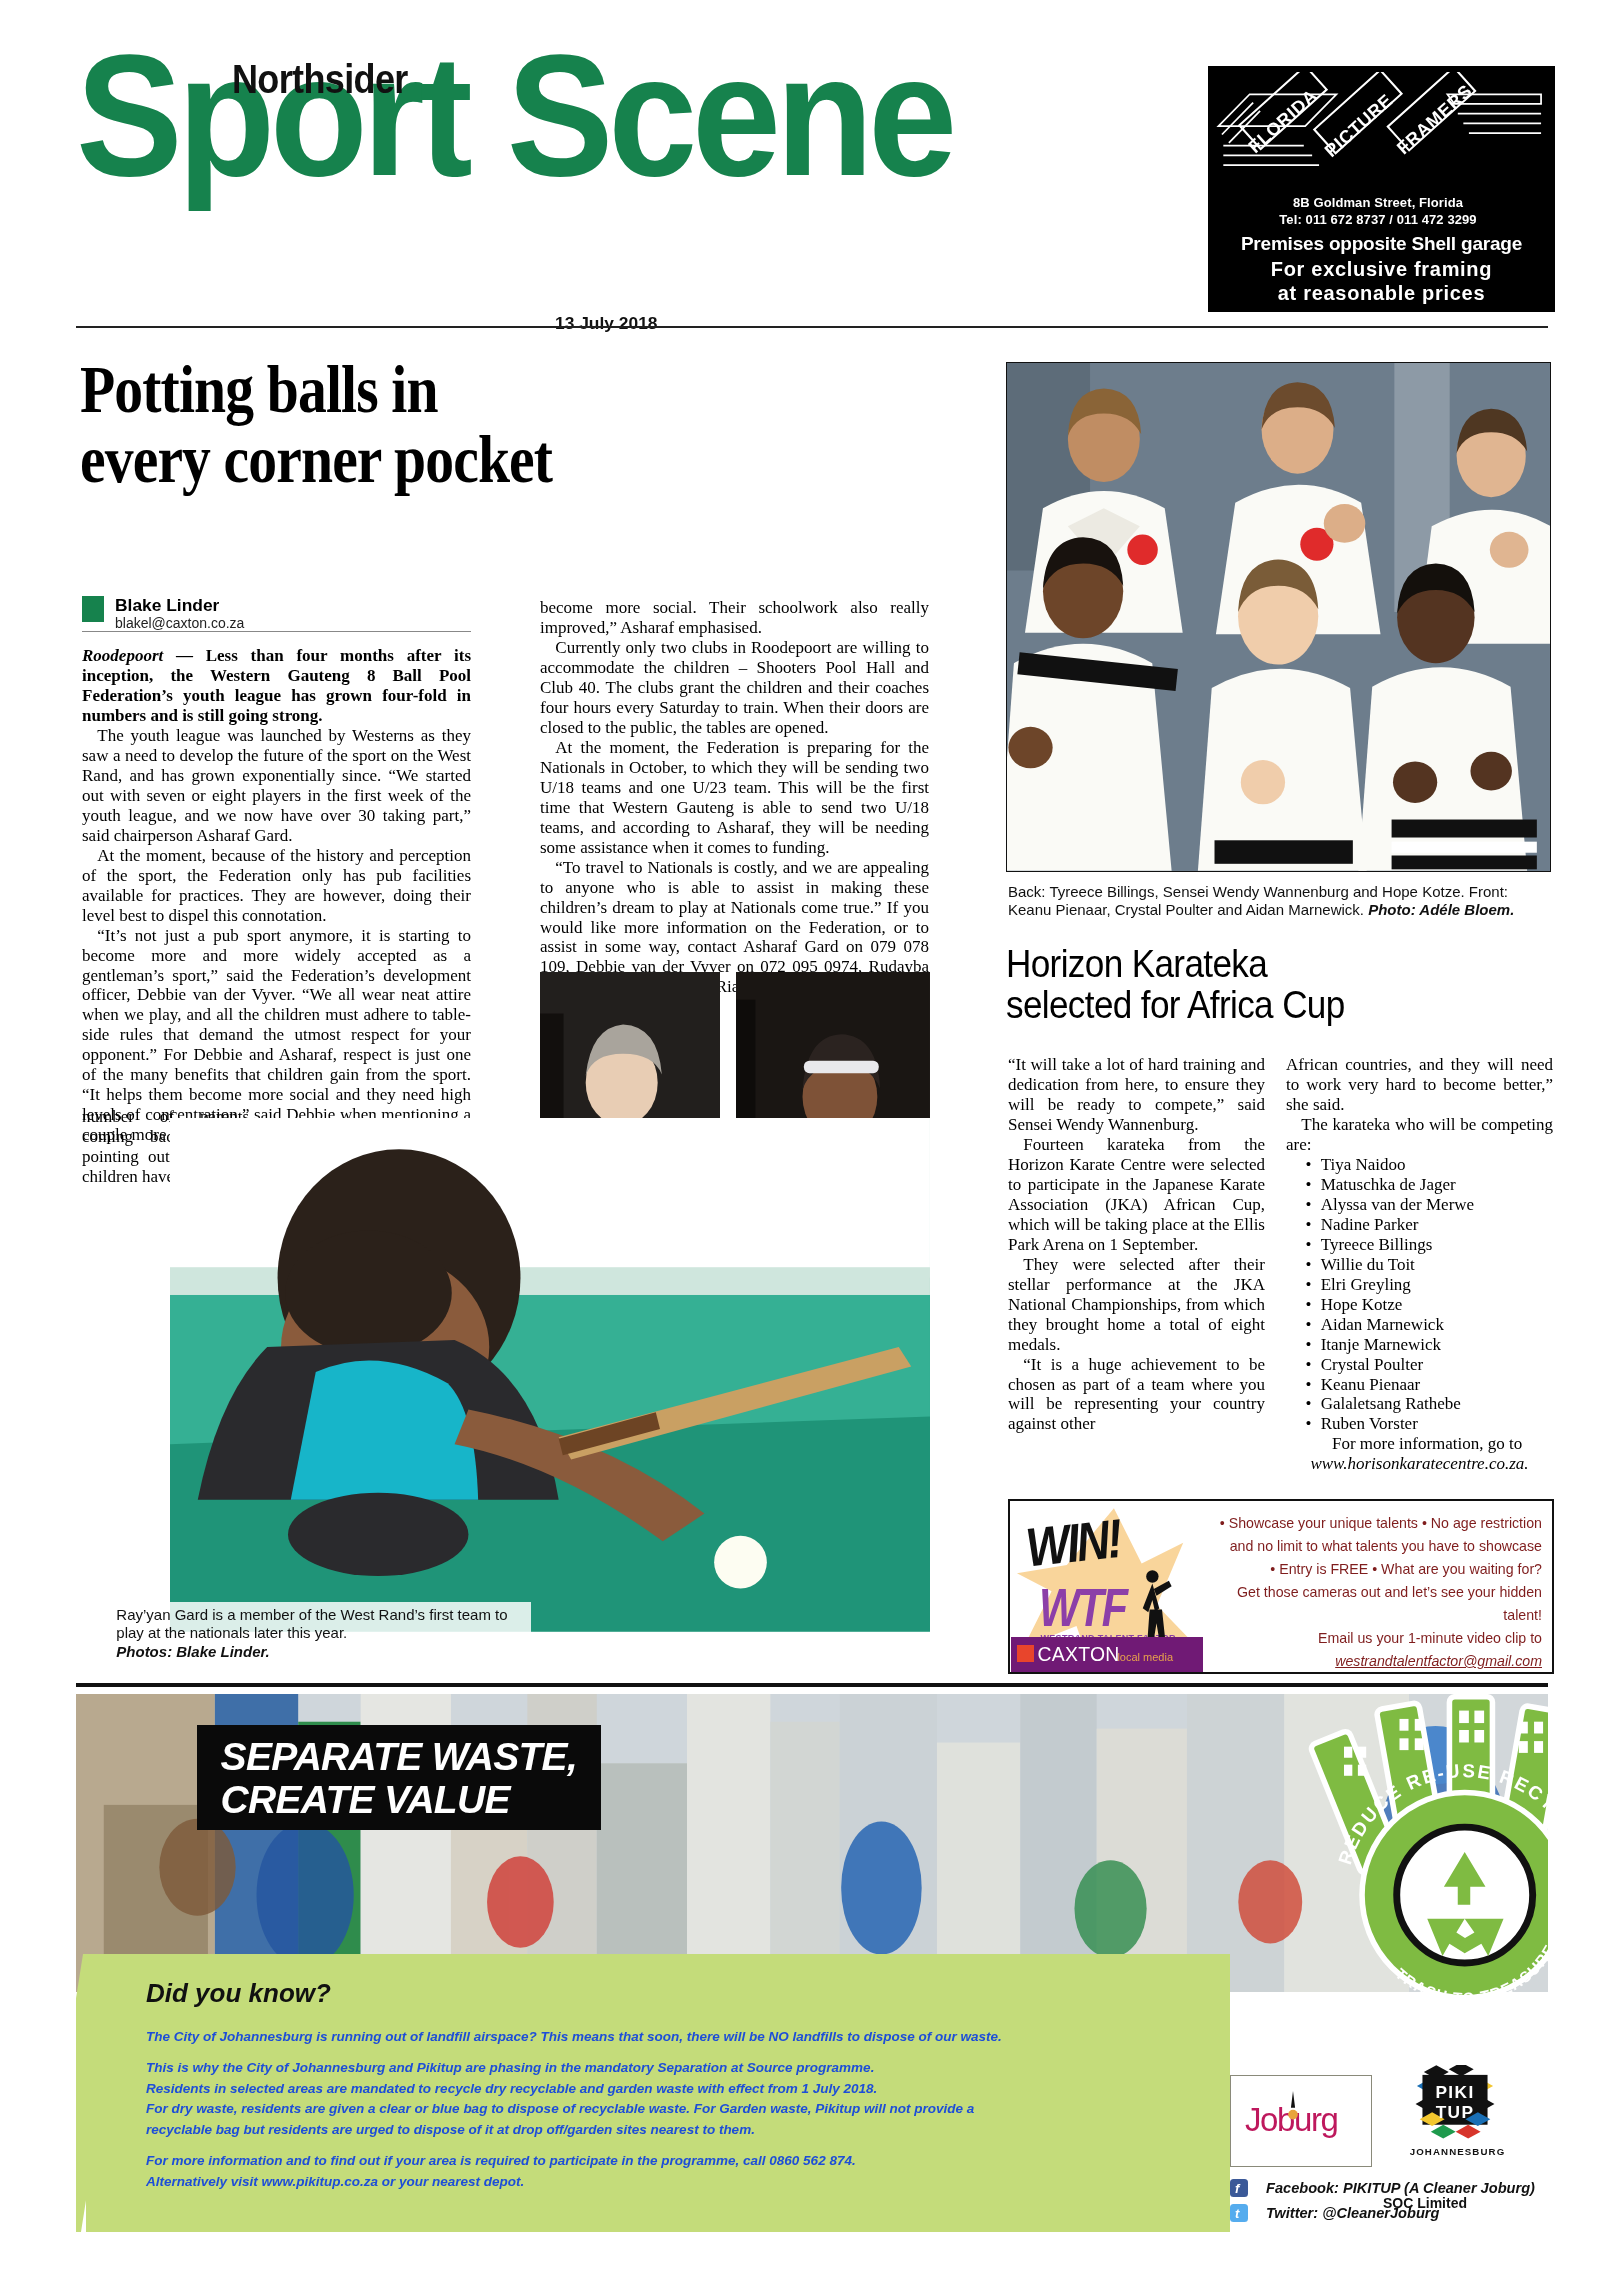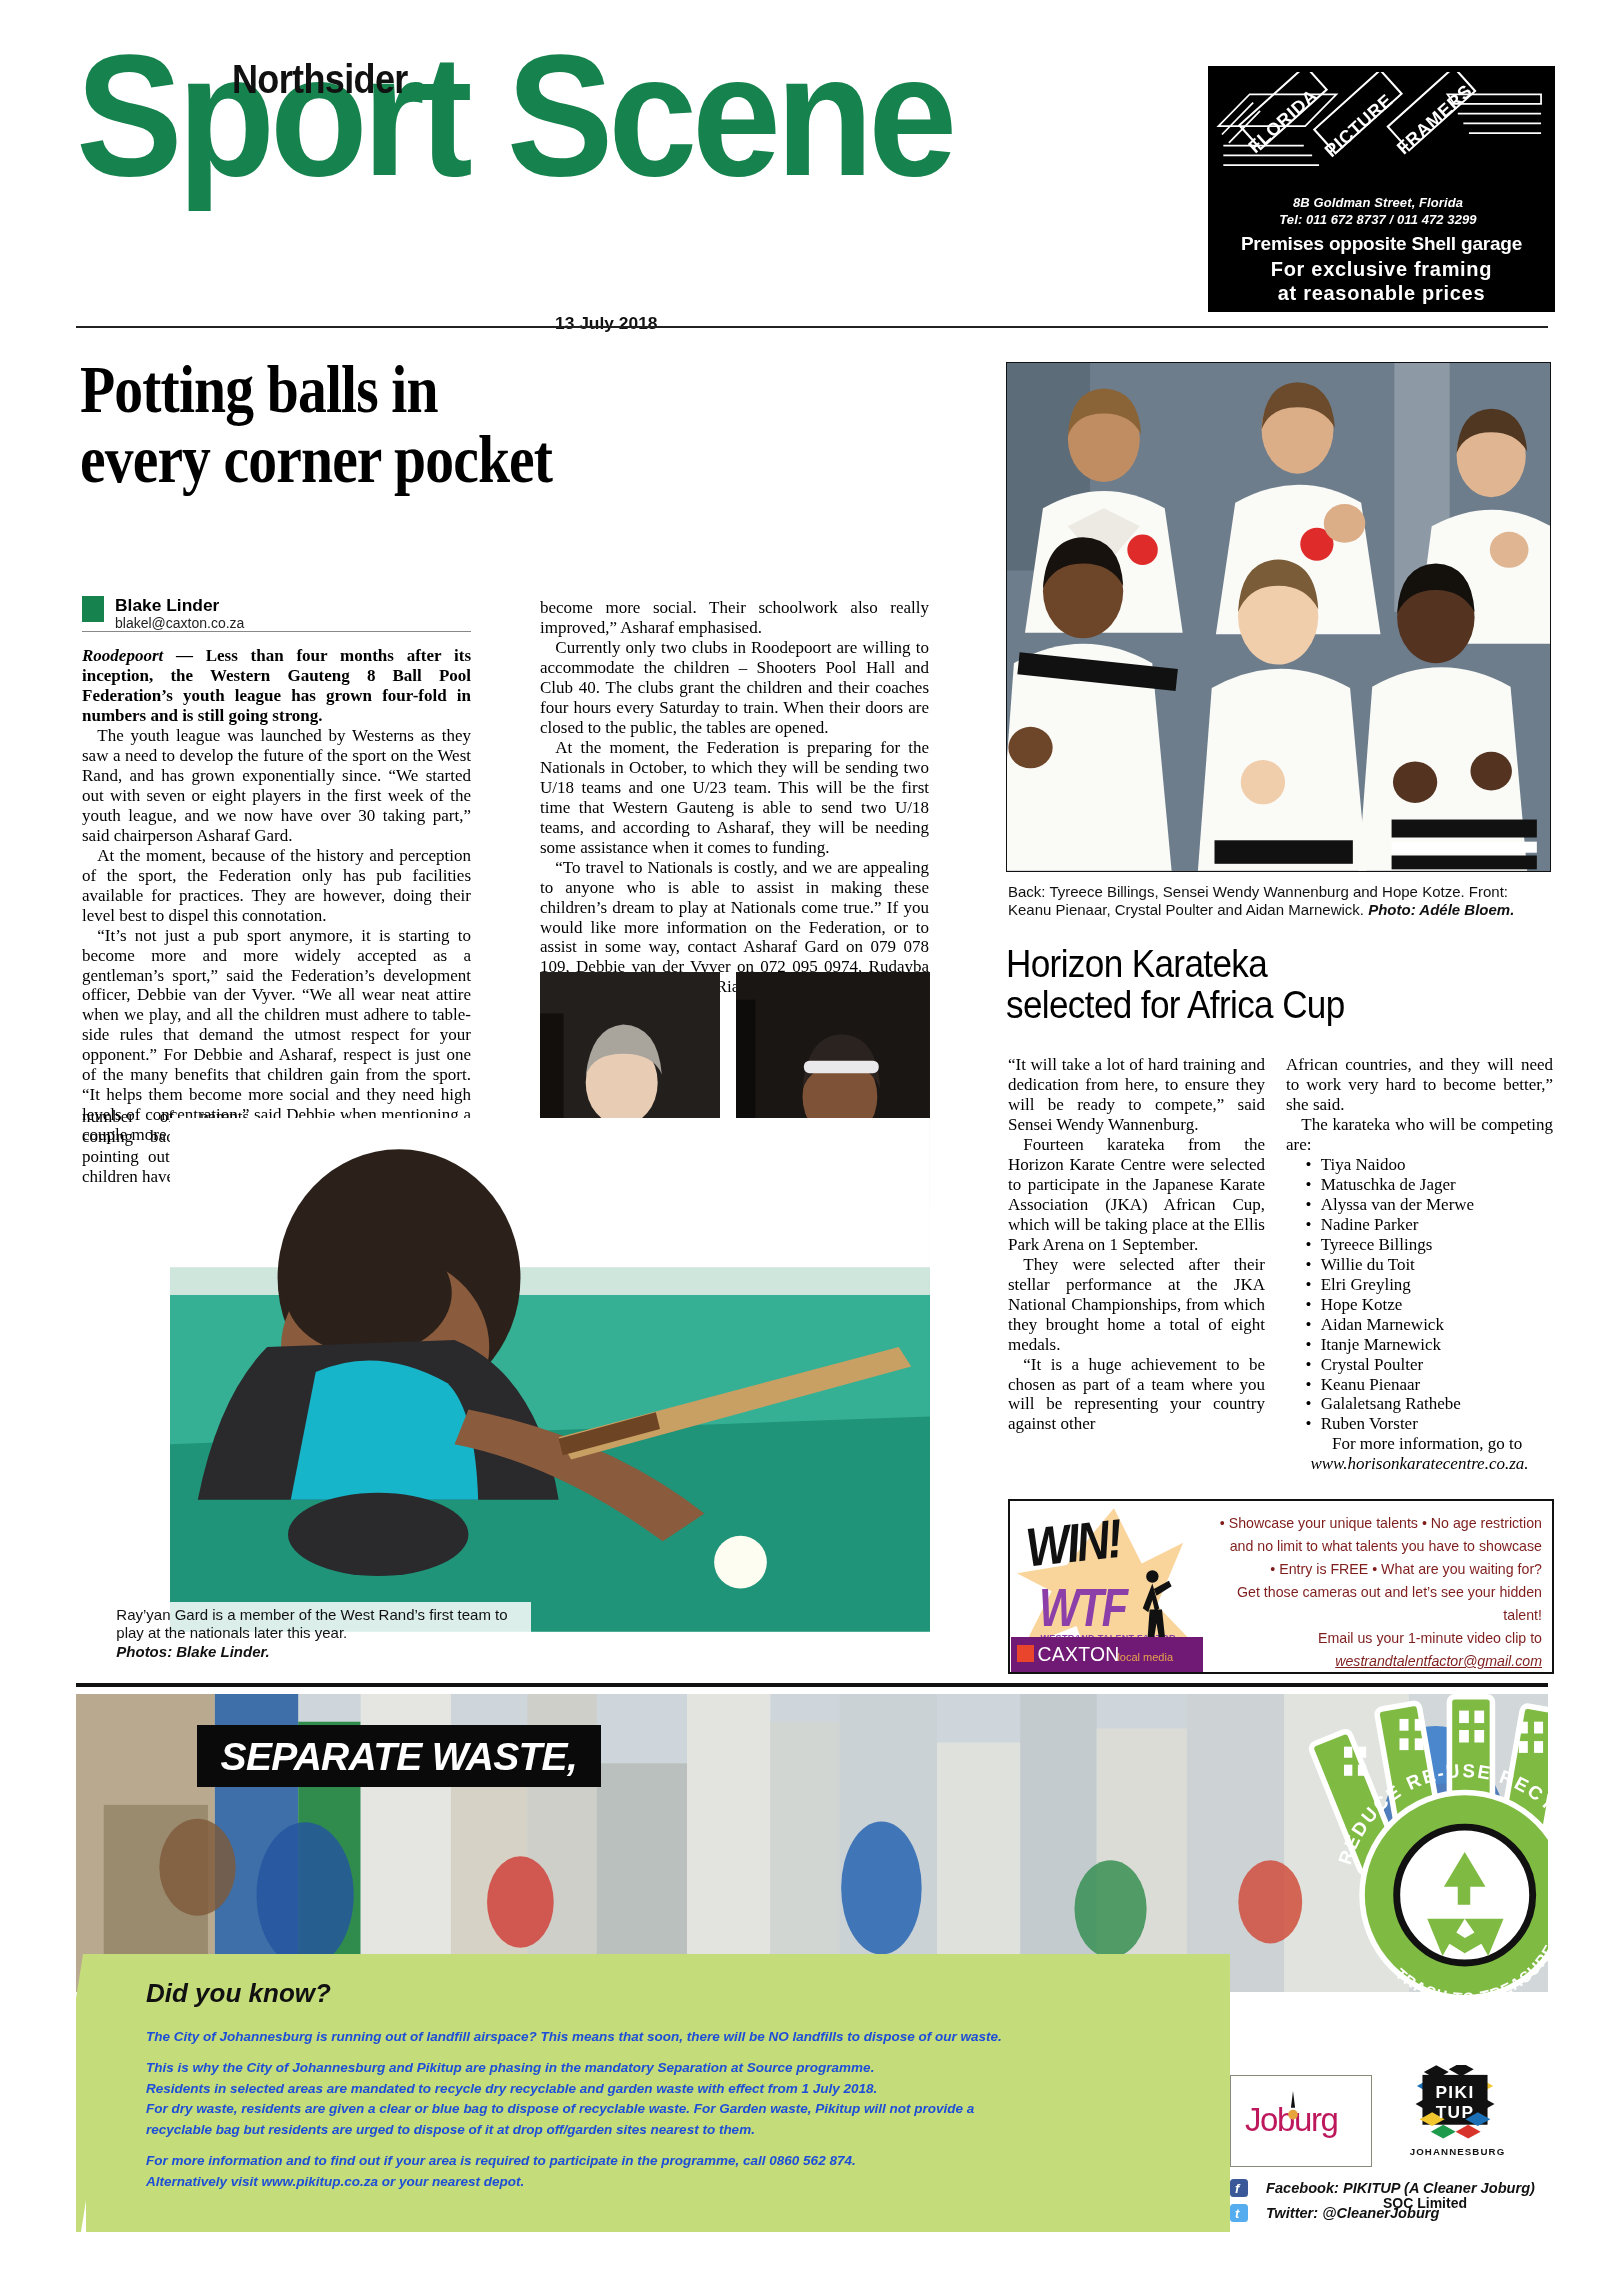--- a/index.html
+++ b/index.html
@@ -48,21 +48,20 @@
     position:absolute; left:1208px; top:66px; width:347px; height:246px;
     background:#000; color:#fff; overflow:hidden;
   }
   .framer-logo { position:absolute; left:7px; top:5.6px; width:333px; height:125px; }
   .framer-addr {
     position:absolute; left:0; right:7px; top:129px;
     text-align:center;
     font-family:"Liberation Sans", sans-serif;
     font-weight:bold; font-size:13px; line-height:1.28;
     letter-spacing:0.1px;
-    font-style:italic;
   }
   .framer-premises {
     position:absolute; left:0; right:0; top:167px; text-align:center;
     font-family:"Liberation Sans", sans-serif;
     font-weight:bold; font-size:19px; letter-spacing:-0.2px;
   }
   .framer-tag {
     position:absolute; left:0; right:0; top:191px; text-align:center;
     font-family:"Liberation Sans", sans-serif;
     font-weight:bold; font-size:20px; line-height:1.22; letter-spacing:0.7px;
@@ -540,20 +539,21 @@
           <ellipse cx="1958" cy="88" rx="58" ry="42" fill="#2a74c9"></ellipse>
           <ellipse cx="640" cy="300" rx="48" ry="66" fill="#cf3a33"></ellipse>
           <ellipse cx="1490" cy="310" rx="52" ry="70" fill="#2f8c4c"></ellipse>
           <ellipse cx="1720" cy="300" rx="46" ry="60" fill="#d04634"></ellipse>
         </g>
       </svg>
     </div>
 
     <div class="piki-banner">
       <div>SEPARATE WASTE,</div>
+      <div>CREATE VALUE</div>
     </div>
 
     <svg class="piki-hand" viewBox="0 0 470 470">
       <g fill="#7fbb42" stroke="#fff" stroke-width="8">
         <rect x="48" y="66" width="60" height="200" rx="8" transform="rotate(-22 78 166)"></rect>
         <rect x="128" y="26" width="62" height="230" rx="8" transform="rotate(-10 159 141)"></rect>
         <rect x="214" y="14" width="62" height="240" rx="8"></rect>
         <rect x="300" y="30" width="62" height="228" rx="8" transform="rotate(10 331 144)"></rect>
         <rect x="372" y="106" width="60" height="190" rx="8" transform="rotate(24 402 201)"></rect>
         <circle cx="236" cy="300" r="148"></circle>

